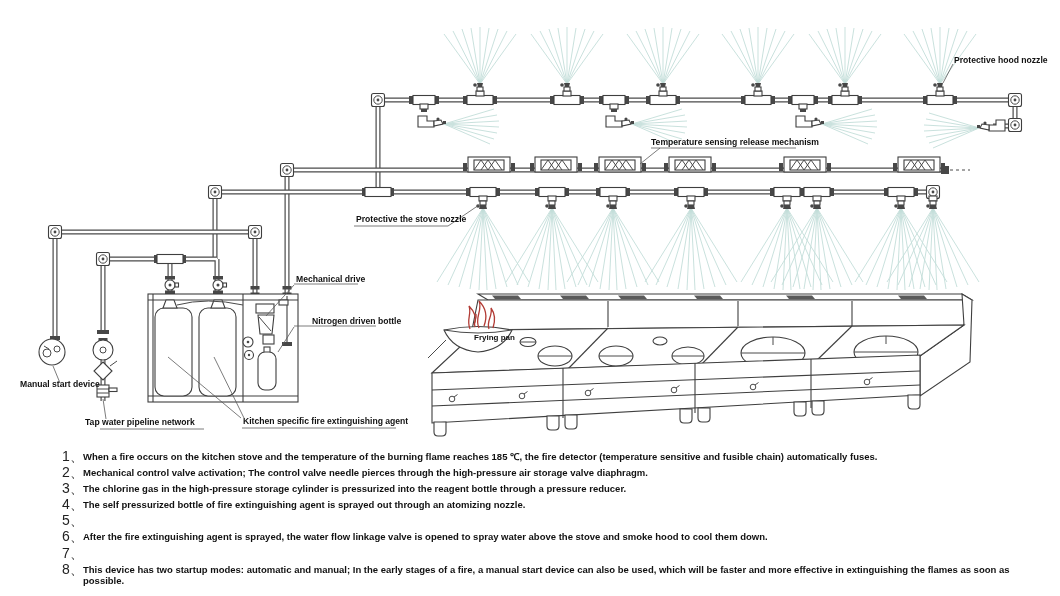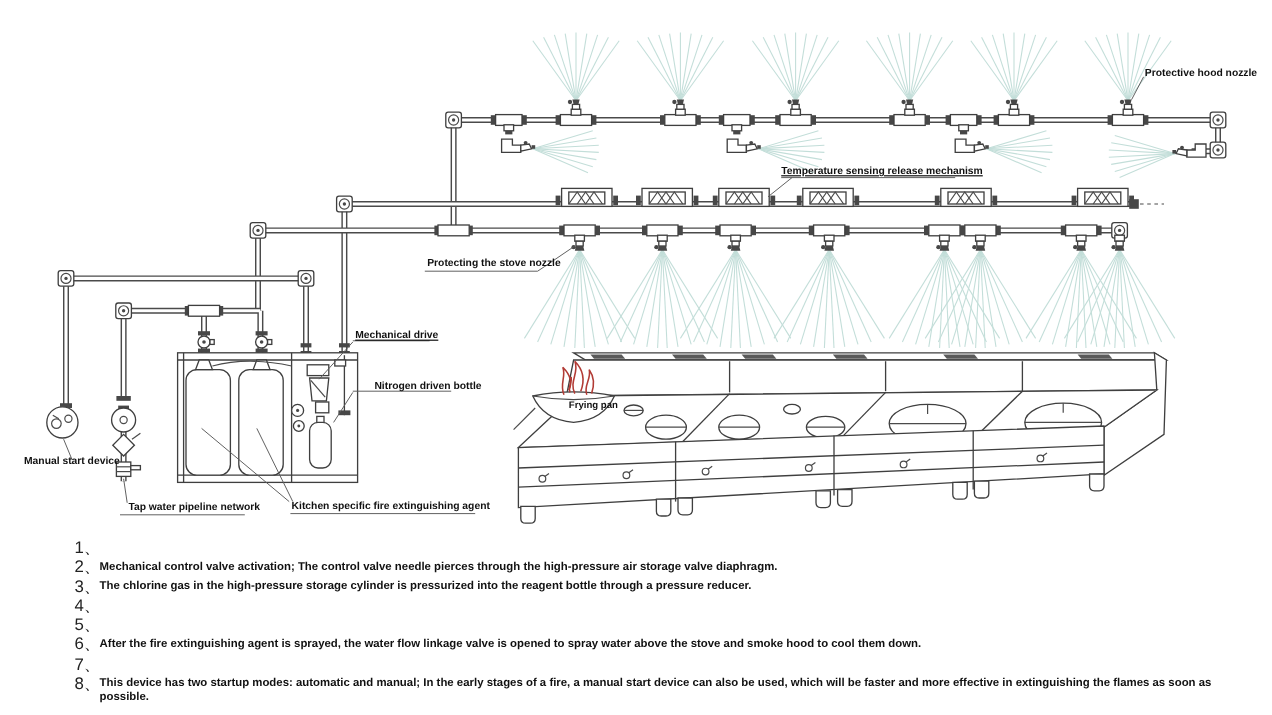--- a/index.html
+++ b/index.html
@@ -356,43 +356,45 @@
     <path d="M168,357 L241,418 M214,357 L244,418 M242,428 L396,428"></path>
     <path d="M294,285 L266,316 M294,284 L358,284"></path>
     <path d="M294,327 L278,352 M294,326 L376,326"></path>
     <path d="M953,64 L943,83"></path>
     <path d="M660,148 L640,164 M651,148 L796,148"></path>
     <path d="M454,222 L479,205 M354,226 L448,226 L454,222"></path>
   </g>
 </svg>
 
 <div class="lbl" style="left:954px;top:55px;">Protective hood nozzle</div>
-<div class="lbl" style="left:651px;top:137px;text-decoration:underline;">Temperature sensing release mechanism</div>
-<div class="lbl" style="left:356px;top:214px;">Protecting the stove nozzle</div>
-<div class="lbl" style="left:296px;top:274px;text-decoration:underline;">Mechanical drive</div>
+<div class="lbl" style="left:651px;top:137px;">Temperature sensing release mechanism</div>
+<div class="lbl" style="left:356px;top:214px;">Protective the stove nozzle</div>
+<div class="lbl" style="left:296px;top:274px;">Mechanical drive</div>
 <div class="lbl" style="left:296px;top:316px;padding-left:16px;">Nitrogen driven bottle</div>
 <div class="lbl" style="left:20px;top:379px;">Manual start device</div>
-<div class="lbl" style="left:107px;top:417px;">Tap water pipeline network</div>
+<div class="lbl" style="left:85px;top:417px;">Tap water pipeline network</div>
 <div class="lbl" style="left:243px;top:416px;text-align:center;">Kitchen specific fire extinguishing agent</div>
 <div class="lbl" style="left:457px;top:333px;font-size:8px;padding-left:17px;">Frying pan</div>
 
 <div class="steps">
   <div class="step">
     <span class="num">1、</span>
+    <span class="txt">When a fire occurs on the kitchen stove and the temperature of the burning flame reaches 185 ℃, the fire detector (temperature sensitive and fusible chain) automatically fuses.</span>
   </div>
   <div class="step">
     <span class="num">2、</span>
     <span class="txt">Mechanical control valve activation; The control valve needle pierces through the high-pressure air storage valve diaphragm.</span>
   </div>
   <div class="step">
     <span class="num">3、</span>
     <span class="txt">The chlorine gas in the high-pressure storage cylinder is pressurized into the reagent bottle through a pressure reducer.</span>
   </div>
   <div class="step">
     <span class="num">4、</span>
+    <span class="txt">The self pressurized bottle of fire extinguishing agent is sprayed out through an atomizing nozzle.</span>
   </div>
   <div class="step">
     <span class="num">5、</span>
   </div>
   <div class="step">
     <span class="num">6、</span>
     <span class="txt">After the fire extinguishing agent is sprayed, the water flow linkage valve is opened to spray water above the stove and smoke hood to cool them down.</span>
   </div>
   <div class="step">
     <span class="num">7、</span>

